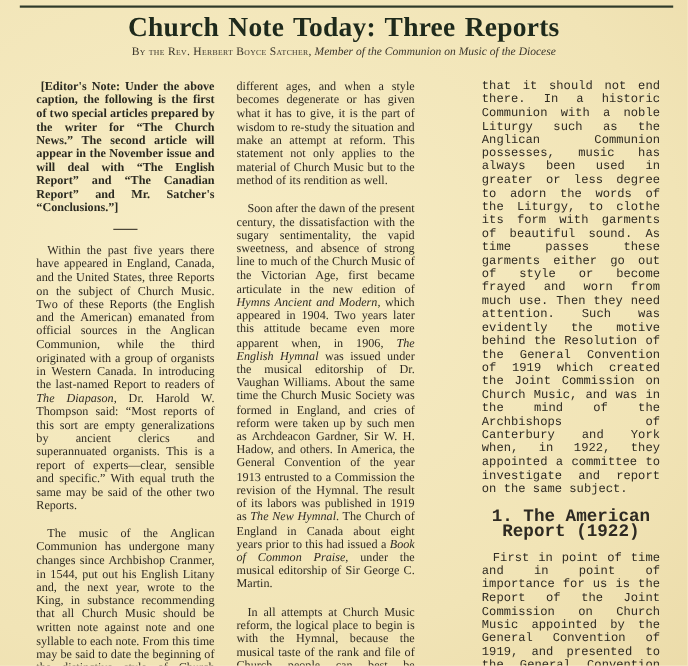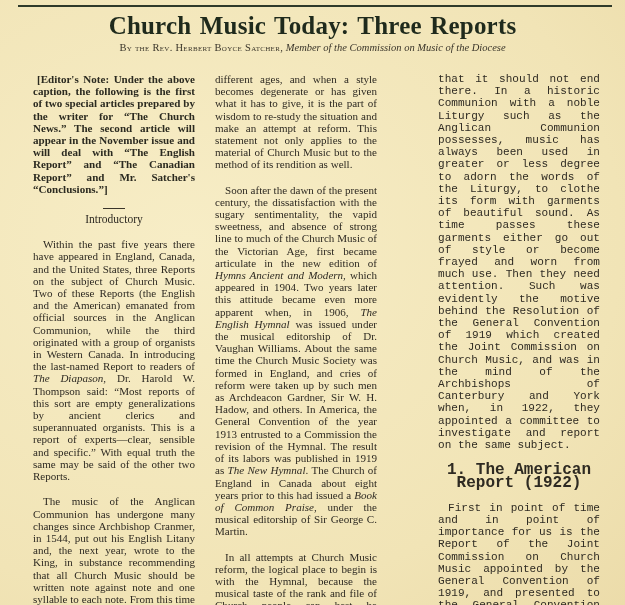--- a/index.html
+++ b/index.html
@@ -50,31 +50,30 @@
     text-align: center; font-size: 16px; font-weight: bold; margin: 6px 0 6px 0;
   }
   .it { font-style: italic; }
 </style>
 </head>
 <body>
 
 <div class="page">
   <div class="top-rule"></div>
 
-  <div class="title">Church Music Today: Three Reports</div>
+  <div class="title">Church Note Today: Three Reports</div>
 
   <div class="byline">
     <span class="sc">By the Rev. Herbert Boyce Satcher,</span>
-    <span class="it">Member of the Commission on Music of the Diocese</span>
+    <span class="it">Member of the Communion on Music of the Diocese</span>
   </div>
 
   <div class="col col1">
     <p class="editor">[Editor's Note: Under the above caption, the following is the first of two special articles prepared by the writer for “The Church News.”  The second article will appear in the November issue and will deal with “The English Report” and “The Canadian Report” and Mr. Satcher's “Conclusions.”]</p>
     <div class="rule-small"></div>
-    <div class="subhead">Introductory</div>
     <p><span>Within the past five years there have appeared in England, Canada, and the United States, three Reports on the subject of Church Music.  Two of these Reports (the English and the American) emanated from official sources in the Anglican Communion, while the third originated with a group of organists in Western Canada.  In introducing the last-named Report to readers of </span><span class="it">The Diapason</span><span>, Dr. Harold W. Thompson said: “Most reports of this sort are empty generalizations by ancient clerics and superannuated organists. This is a report of experts—clear, sensible and specific.”  With equal truth the same may be said of the other two Reports.</span></p>
     <p>The music of the Anglican Communion has undergone many changes since Archbishop Cranmer, in 1544, put out his English Litany and, the next year, wrote to the King, in substance recommending that all Church Music should be written note against note and one syllable to each note.  From this time may be said to date the beginning of the distinctive style of Church Music which has become characteristic of the Anglican Communion, and which has naturally influenced the music of the whole English-speaking world.  Of course, styles in Church Music vary in</p>
   </div>
 
   <div class="col col2">
     <p class="noind">different ages, and when a style becomes degenerate or has given what it has to give, it is the part of wisdom to re-study the situation and make an attempt at reform.  This statement not only applies to the material of Church Music but to the method of its rendition as well.</p>
     <p><span>Soon after the dawn of the present century, the dissatisfaction with the sugary sentimentality, the vapid sweetness, and absence of strong line to much of the Church Music of the Victorian Age, first became articulate in the new edition of </span><span class="it">Hymns Ancient and Modern</span><span>, which appeared in 1904.  Two years later this attitude became even more apparent when, in 1906, </span><span class="it">The English Hymnal</span><span> was issued under the musical editorship of Dr. Vaughan Williams.  About the same time the Church Music Society was formed in England, and cries of reform were taken up by such men as Archdeacon Gardner, Sir W. H. Hadow, and others.  In America, the General Convention of the year 1913 entrusted to a Commission the revision of the Hymnal.  The result of its labors was published in 1919 as </span><span class="it">The New Hymnal</span><span>.  The Church of England in Canada about eight years prior to this had issued a </span><span class="it">Book of Common Praise</span><span>, under the musical editorship of Sir George C. Martin.</span></p>
     <p>In all attempts at Church Music reform, the logical place to begin is with the Hymnal, because the musical taste of the rank and file of Church people can best be influenced by the hymns they are given to sing, for let it not be forgotten that the hymns are primarily the people's part in the musical investiture of worship.</p>
   </div>
 

